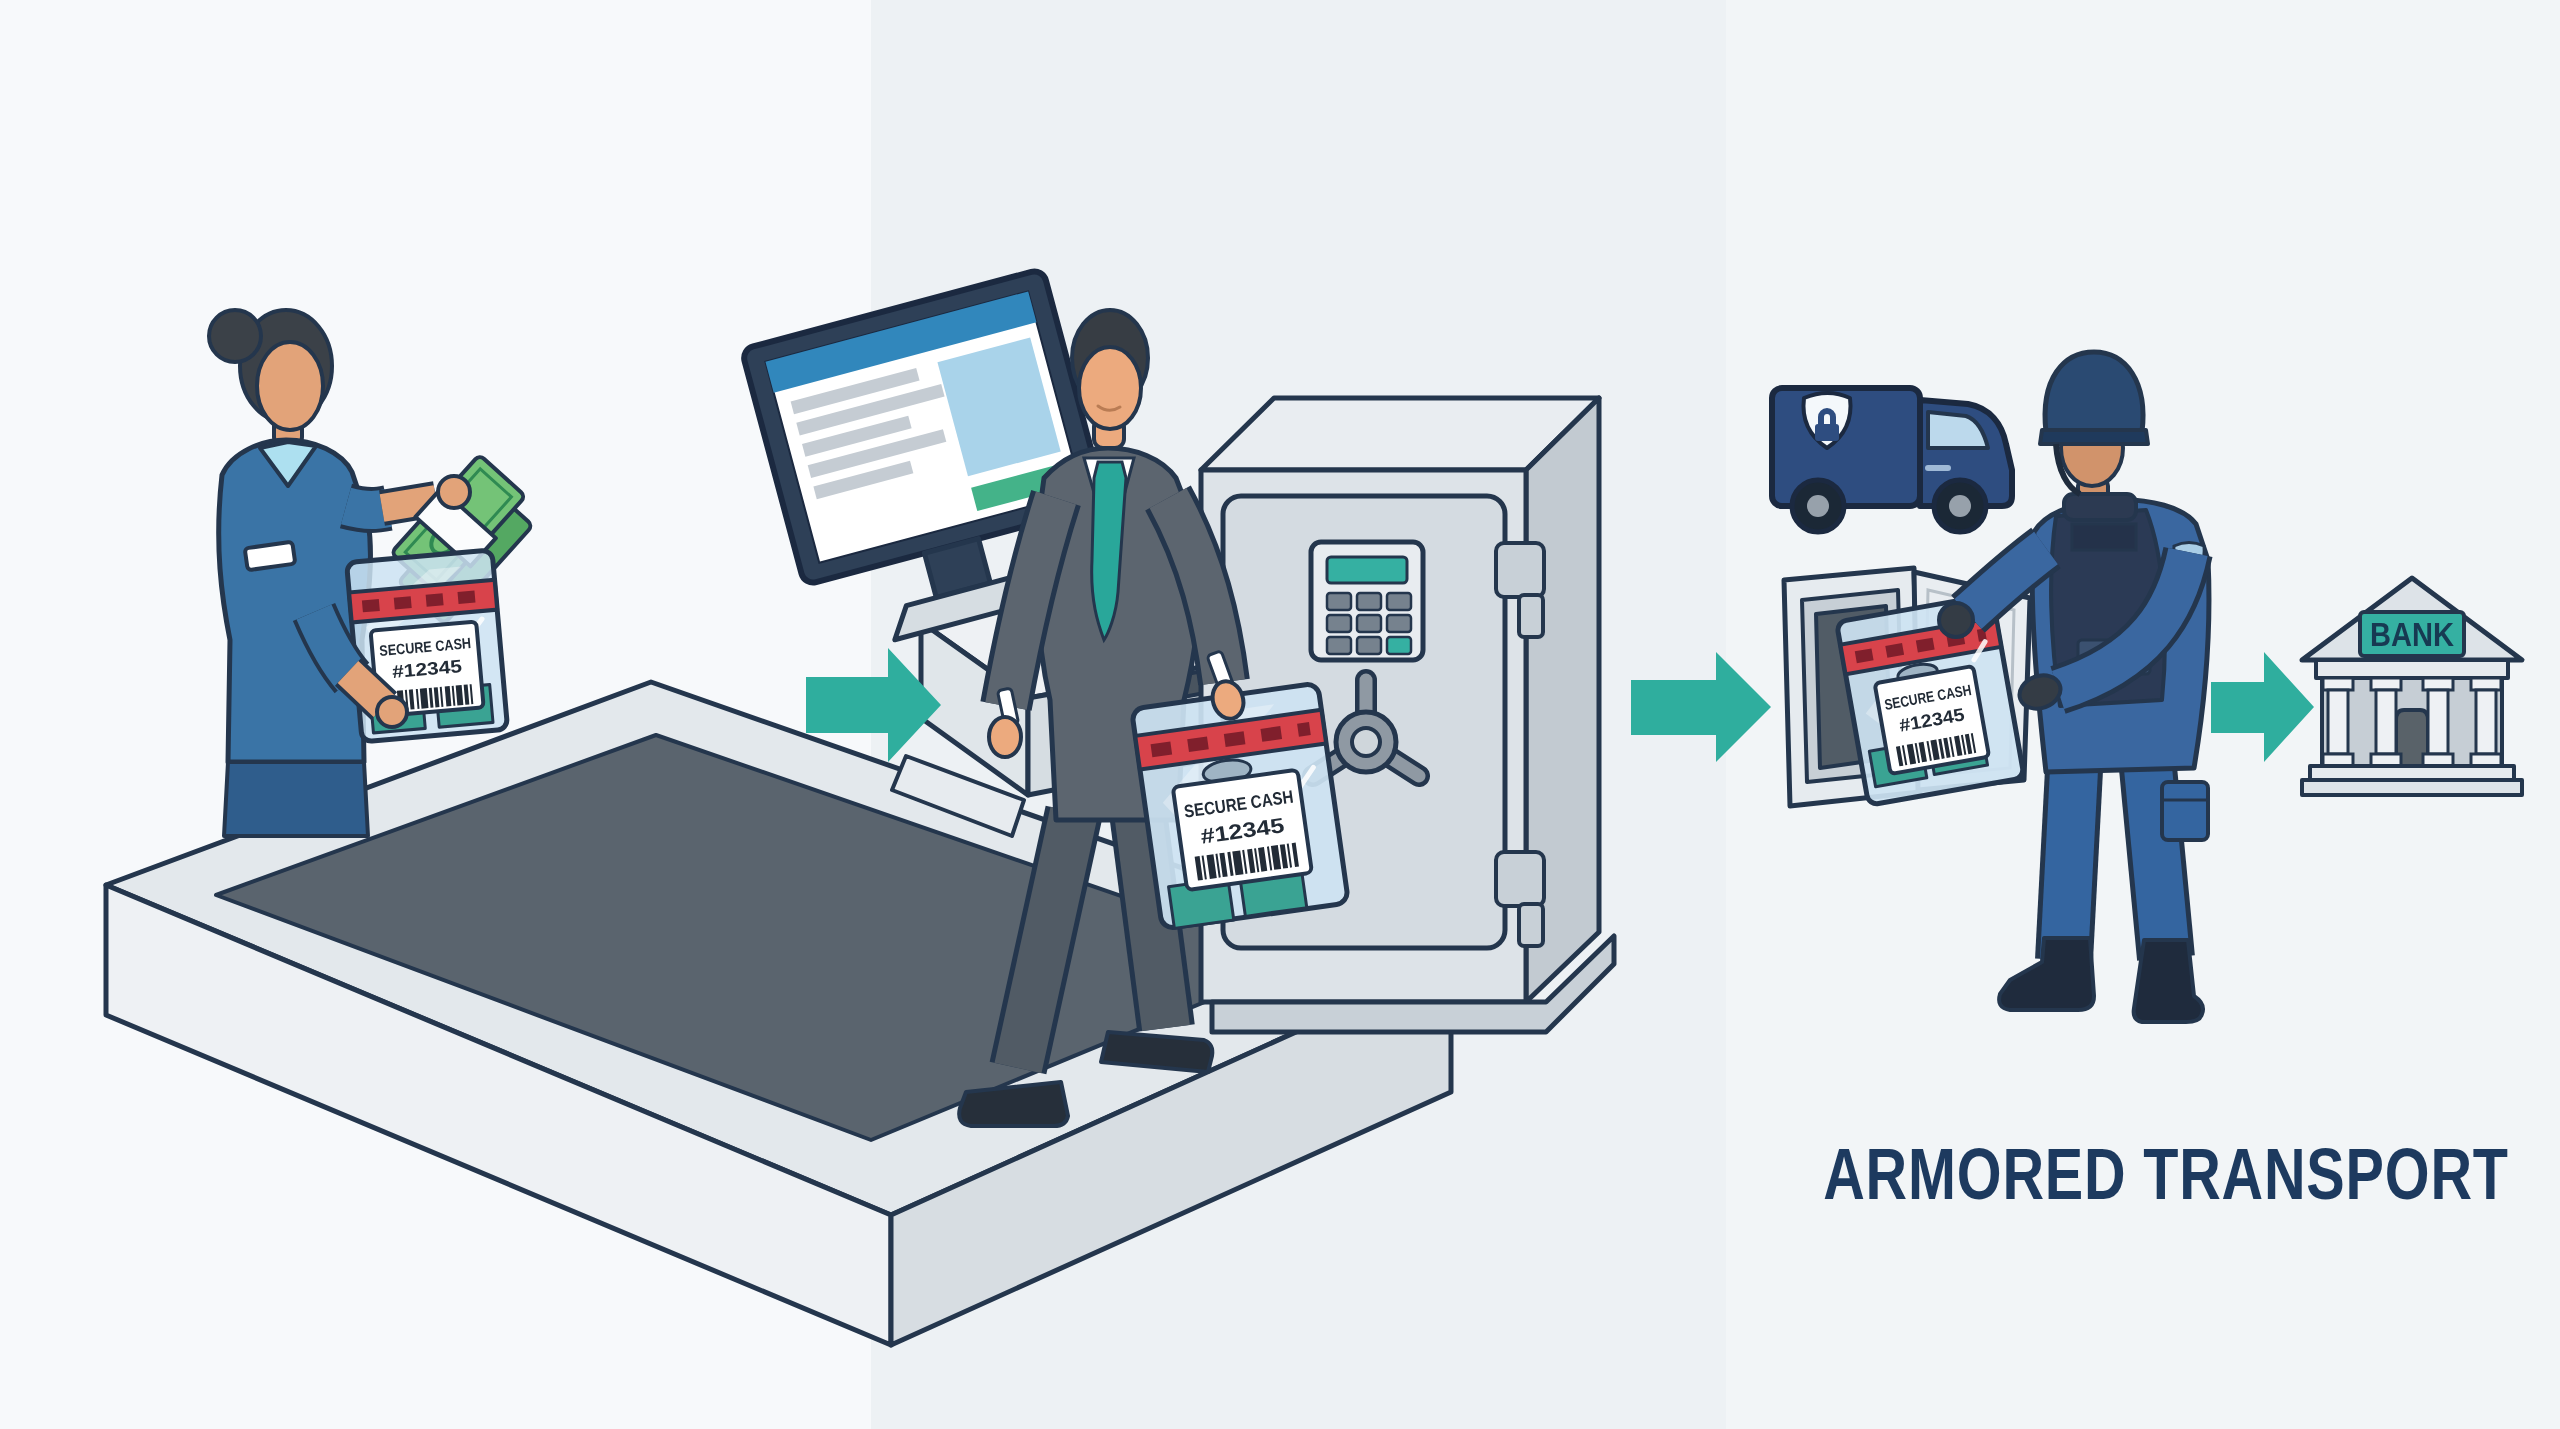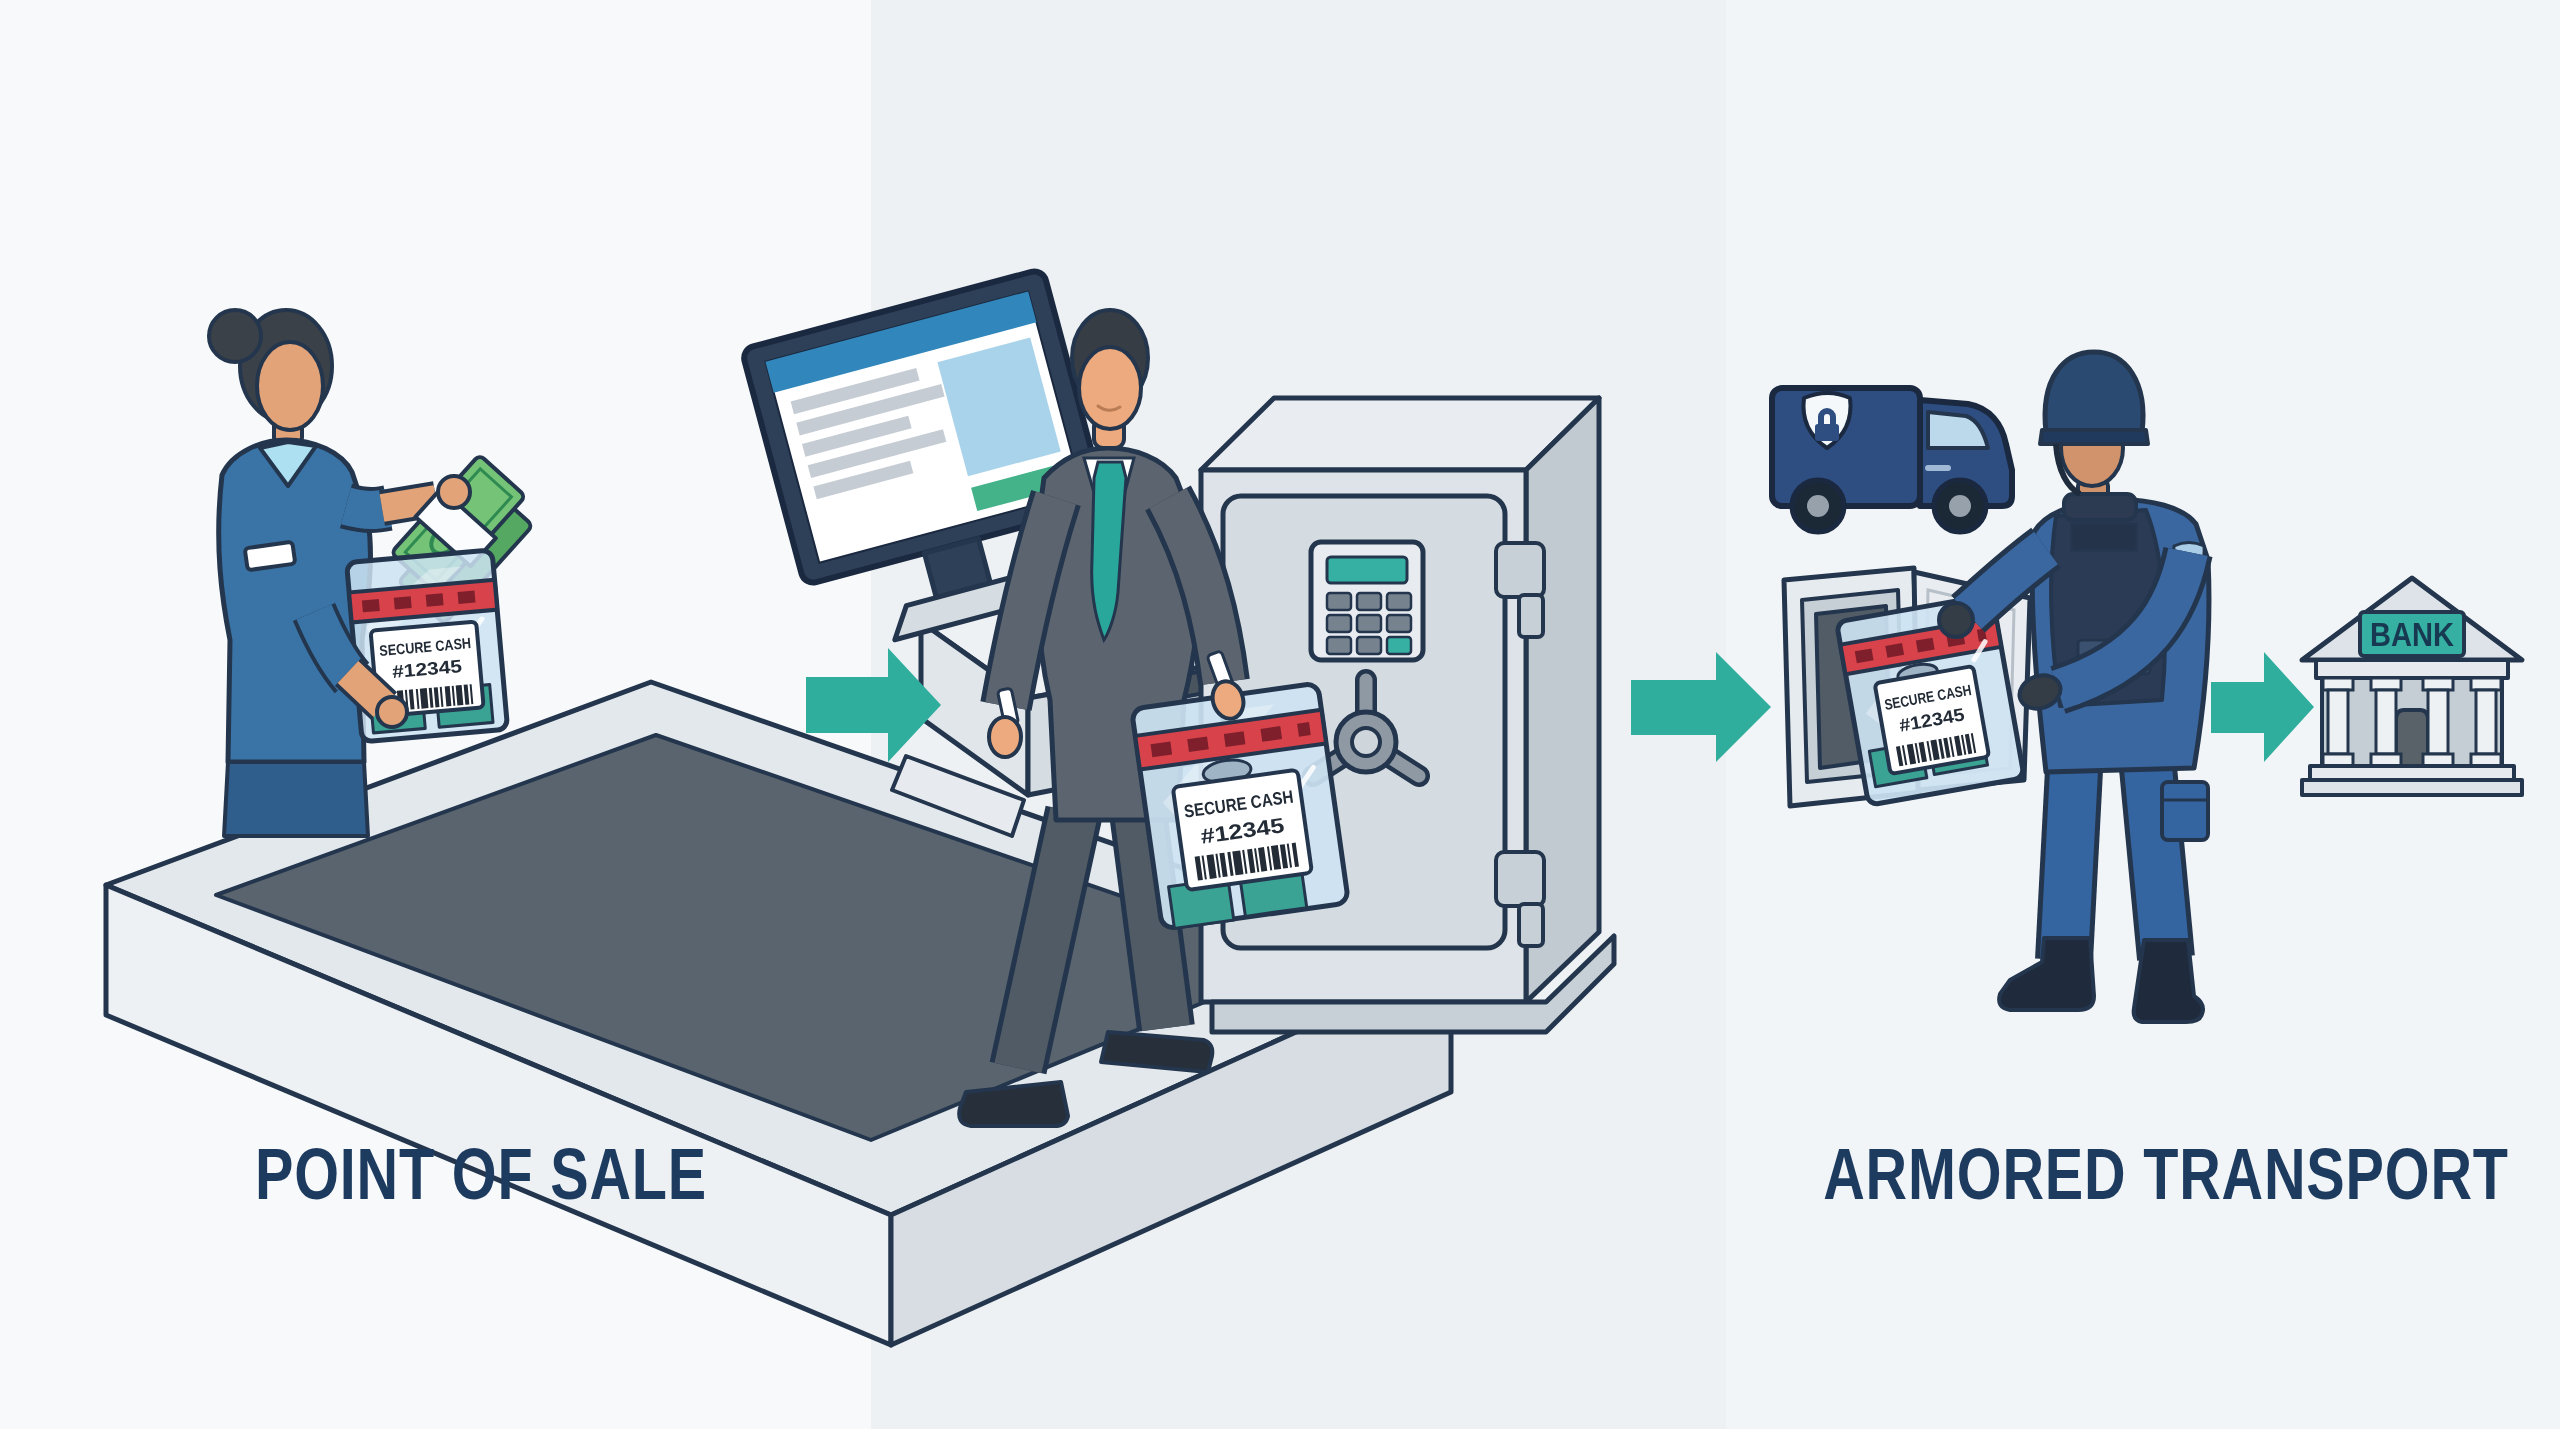--- a/index.html
+++ b/index.html
@@ -283,15 +283,14 @@
           <rect x="2407" y="754" width="30" height="12"></rect>
       <rect x="2455" y="678" width="30" height="12"></rect>
           <rect x="2460" y="690" width="20" height="64"></rect>
           <rect x="2455" y="754" width="30" height="12"></rect>
     </g>
     <rect class="o4" x="2294" y="766" width="204" height="14" fill="#e6eaee"></rect>
     <rect class="o4" x="2286" y="780" width="220" height="15" fill="#dde3e8"></rect>
   </g>
 </svg>
 
-  <div class="panel-title t1"><span class="condense">POINT OF SALE</span></div>
   <div class="panel-title t3"><span class="condense">ARMORED TRANSPORT</span></div>
 </div>
 
 </body></html>

